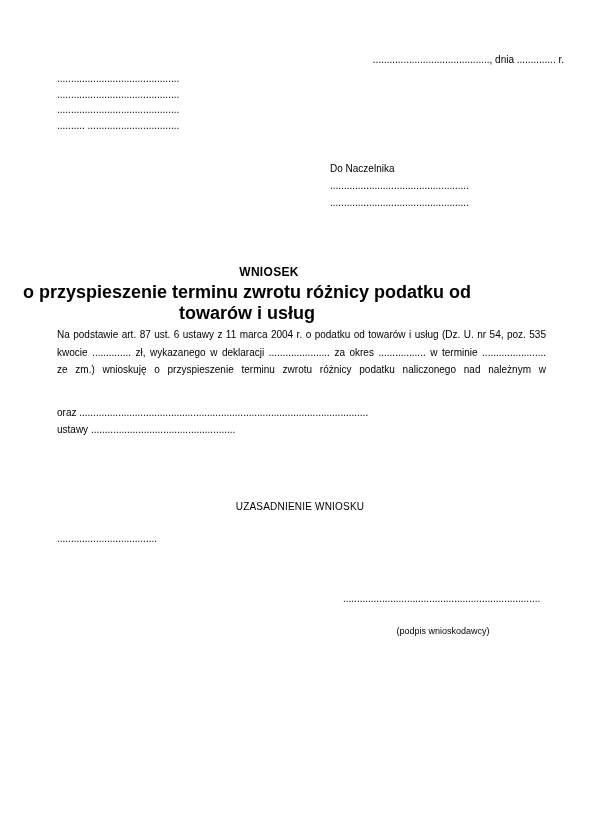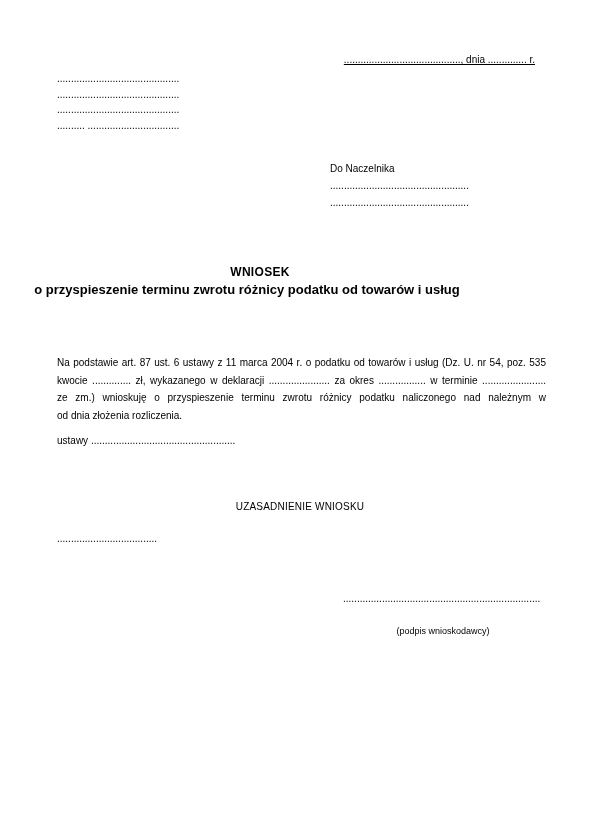--- a/index.html
+++ b/index.html
@@ -9,24 +9,23 @@
     height: 825px;
     background: #ffffff;
     color: #000000;
     font-family: "Liberation Sans", "DejaVu Sans", sans-serif;
     font-size: 10px;
     overflow: hidden;
   }
   .date-line {
     position: absolute;
     top: 54px;
-    right: 65px;
+    right: 36px;
     line-height: 12px;
     white-space: nowrap;
-    text-decoration: underline;
   }
   .sender {
     position: absolute;
     top: 71px;
     left: 57px;
     line-height: 15.5px;
     white-space: nowrap;
   }
   .recipient {
     position: absolute;
@@ -38,35 +37,35 @@
   }
   .form-title {
     position: absolute;
     top: 265px;
     left: 0;
     width: 520px;
     text-align: center;
     font-size: 12px;
     font-weight: 700;
     letter-spacing: 0.3px;
+    padding-left: 9px;
   }
   .form-subtitle {
     position: absolute;
     top: 282px;
     left: 0;
     width: 494px;
     text-align: center;
-    font-size: 13px;
+    font-size: 18px;
     font-weight: 700;
   }
   .para {
     position: absolute;
     left: 57px;
     width: 489px;
-    margin-top: 28px;
   }
   .para1 { top: 326px; line-height: 17.5px; }
   .para2 { top: 405px; line-height: 16.5px; }
   .jline { text-align: justify; text-align-last: justify; -moz-text-align-last: justify; }
   .lline { text-align: left; }
   .uzas-heading {
     position: absolute;
     top: 498px;
     left: 0;
     width: 600px;
@@ -120,24 +119,24 @@
   </div>
 
   <div class="form-title">WNIOSEK</div>
 
   <div class="form-subtitle">o przyspieszenie terminu zwrotu różnicy podatku od towarów i usług</div>
 
   <div class="para para1">
     <div class="jline">Na podstawie art. 87 ust. 6 ustawy z 11 marca 2004 r. o podatku od towarów i usług (Dz. U. nr 54, poz. 535</div>
     <div class="jline">kwocie .............. zł, wykazanego w deklaracji ...................... za okres ................. w terminie .......................</div>
     <div class="jline">ze zm.) wnioskuję o przyspieszenie terminu zwrotu różnicy podatku naliczonego nad należnym w</div>
-    <div class="lline">od dnia złożenia rozliczenia.</div>
   </div>
 
   <div class="para para2">
+    <div class="lline">oraz ........................................................................................................</div>
     <div class="lline">ustawy ....................................................</div>
   </div>
 
   <div class="uzas-heading">UZASADNIENIE WNIOSKU</div>
 
   <div class="uzas-dots">....................................</div>
 
   <div class="signature">
     <div class="sig-dots">.......................................................................</div>
     <div class="sig-caption">(podpis wnioskodawcy)</div>

